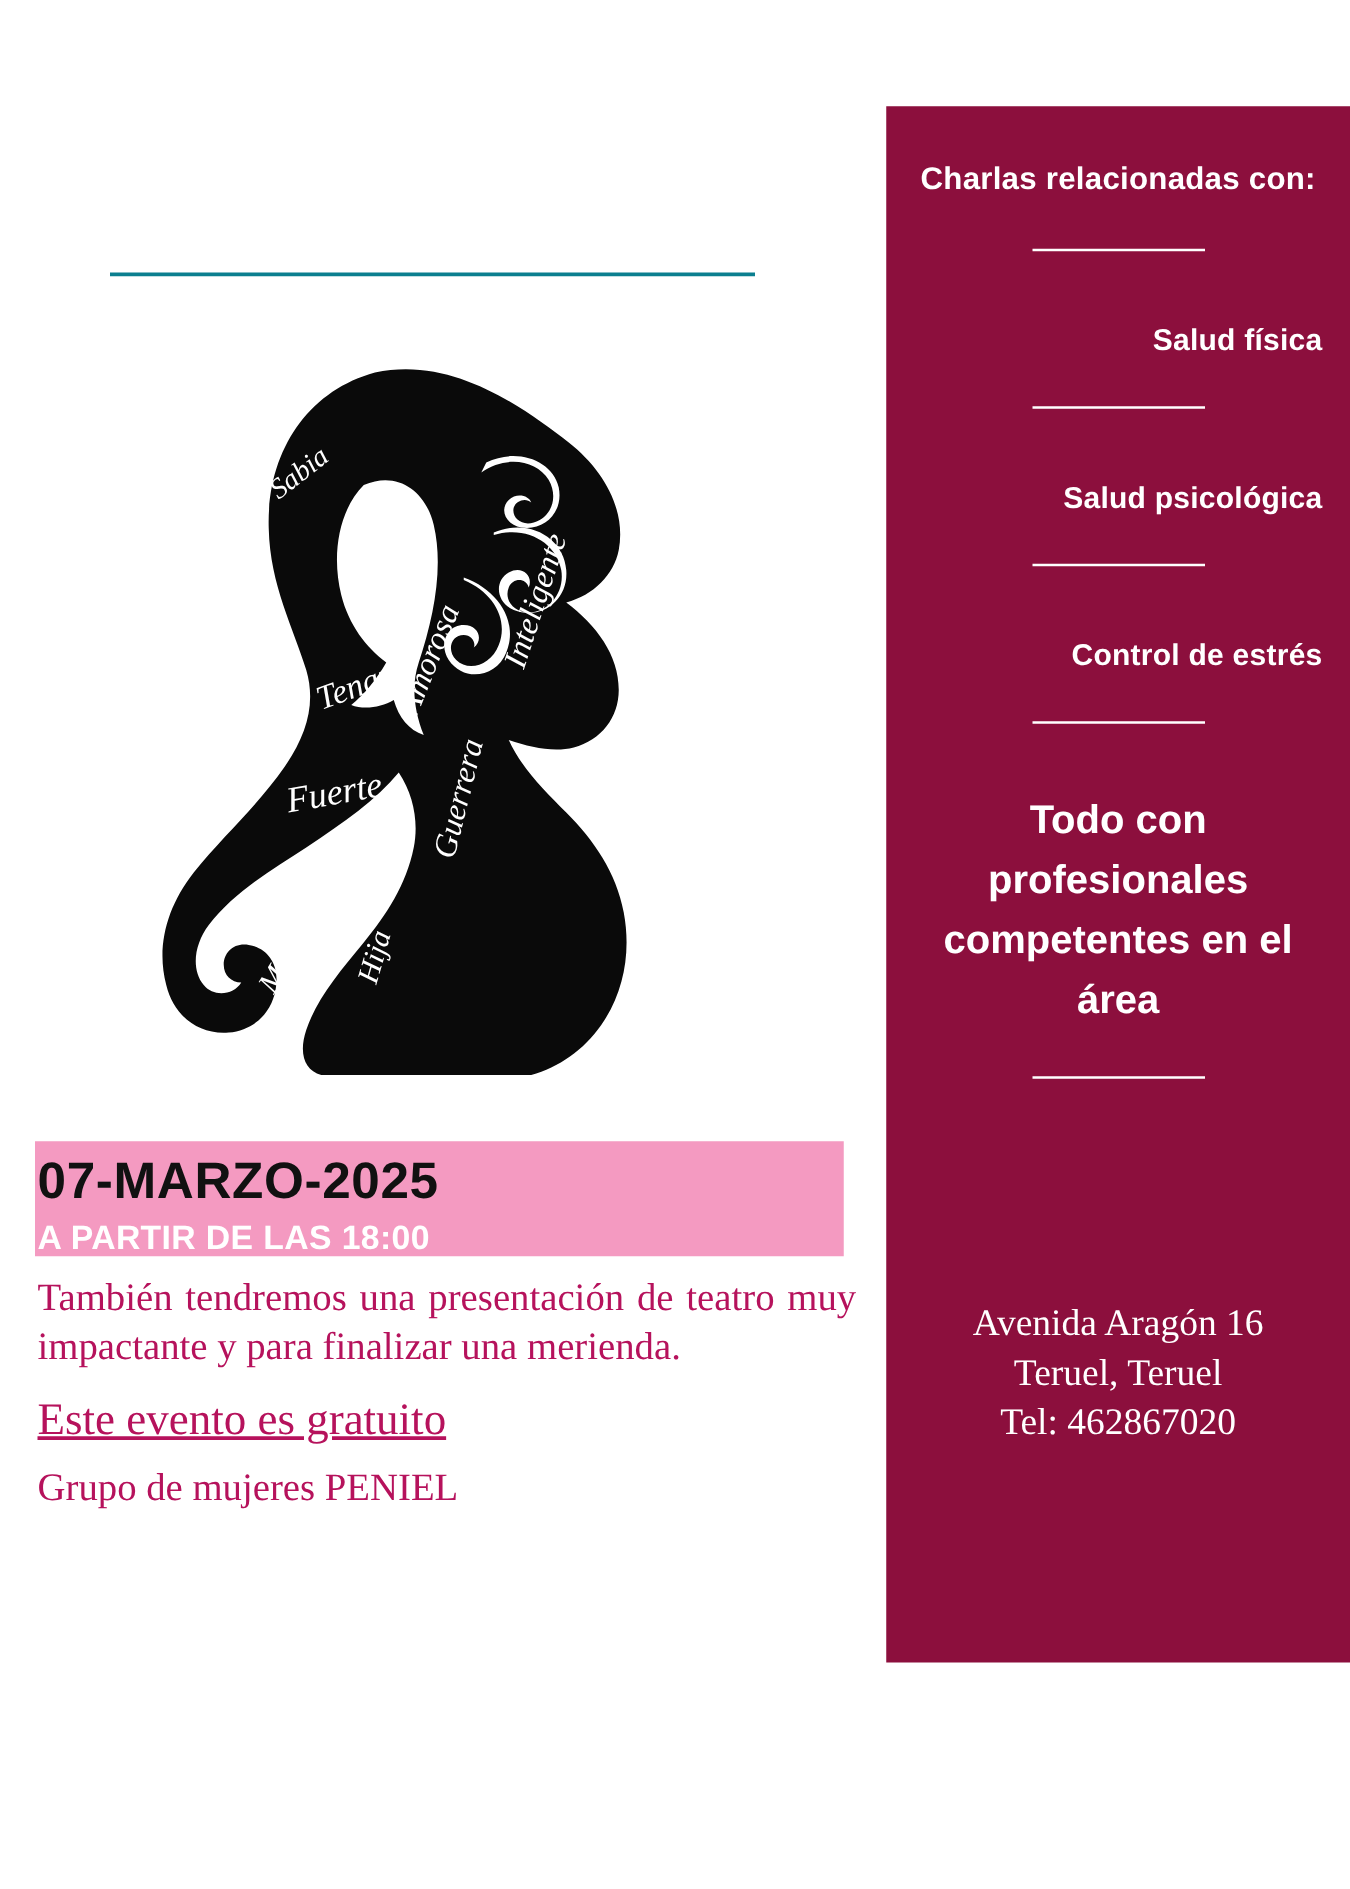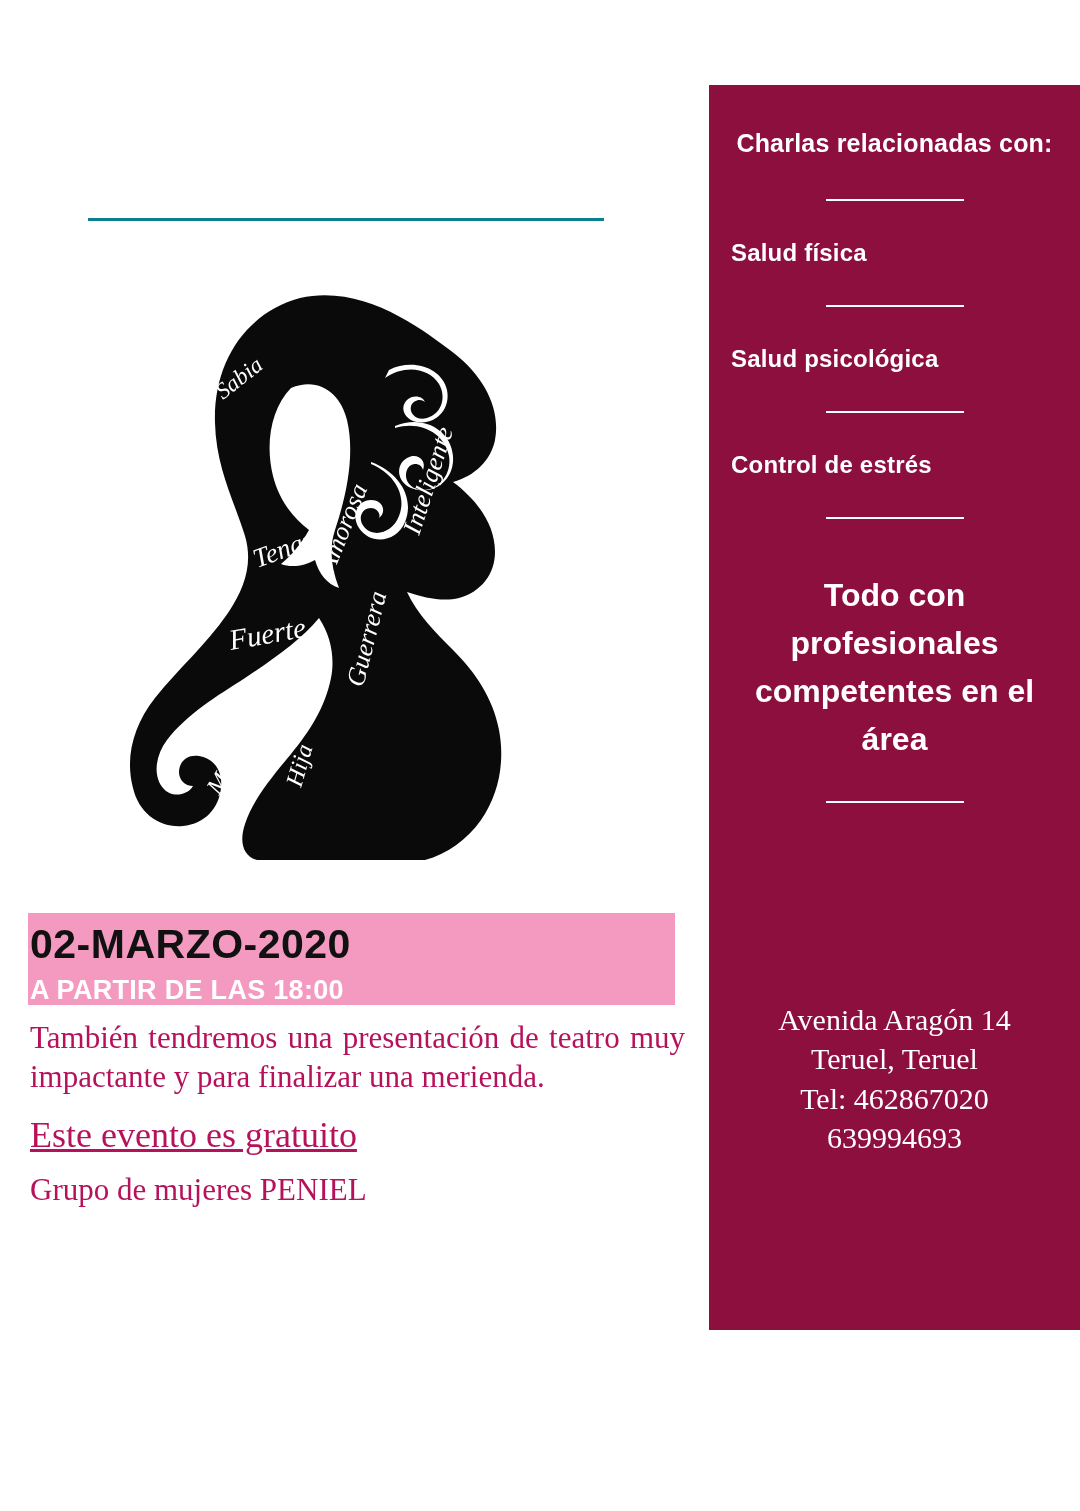--- a/index.html
+++ b/index.html
@@ -48,23 +48,23 @@
   }
   .rule {
     width: 138px;
     height: 2px;
     background: #ffffff;
     margin: 38px 0 0 0;
   }
   .sidebar-item {
     font-size: 24px;
     font-weight: bold;
-    text-align: left;
+    text-align: right;
     letter-spacing: 0.2px;
-    margin-top: 38px;
+    margin-top: 58px;
     width: 100%;
   }
   .sidebar-note {
     font-size: 32px;
     font-weight: bold;
     line-height: 1.5;
     text-align: center;
     margin-top: 52px;
     width: 100%;
   }
@@ -208,21 +208,21 @@
         <text x="126" y="450" font-size="30" transform="rotate(-24 126 450)">Maestra</text>
         <text x="268" y="420" font-size="26" transform="rotate(-76 268 420)">Guerrera</text>
         <text x="124" y="528" font-size="24" transform="rotate(-58 124 528)">Madre</text>
         <text x="172" y="498" font-size="25" transform="rotate(-40 172 498)">Leal</text>
         <text x="206" y="520" font-size="24" transform="rotate(-74 206 520)">Hija</text>
       </g>
     </svg>
   </div>
 
   <div class="date-band"></div>
-  <div class="date-main">02-MARZO-2020</div>
+  <div class="date-main">07-MARZO-2025</div>
   <div class="date-sub">A PARTIR DE LAS 18:00</div>
 
   <div class="body-text">
     <p class="para">También tendremos una presentación de teatro muy impactante y para finalizar una merienda.</p>
     <p class="free-line">Este evento es gratuito</p>
     <p class="group-line">Grupo de mujeres PENIEL</p>
   </div>
 
   <div class="sidebar">
     <div class="sidebar-heading">Charlas relacionadas con:</div>
@@ -234,20 +234,19 @@
     <div class="sidebar-item">Salud psicológica</div>
     <div class="rule"></div>
 
     <div class="sidebar-item">Control de estrés</div>
     <div class="rule"></div>
 
     <div class="sidebar-note">Todo con profesionales competentes en el área</div>
     <div class="rule"></div>
 
     <div class="sidebar-address">
-      <div>Avenida Aragón 14</div>
+      <div>Avenida Aragón 16</div>
       <div>Teruel, Teruel</div>
       <div>Tel: 462867020</div>
-      <div>639994693</div>
     </div>
   </div>
 
 </div>
 
 </body></html>

